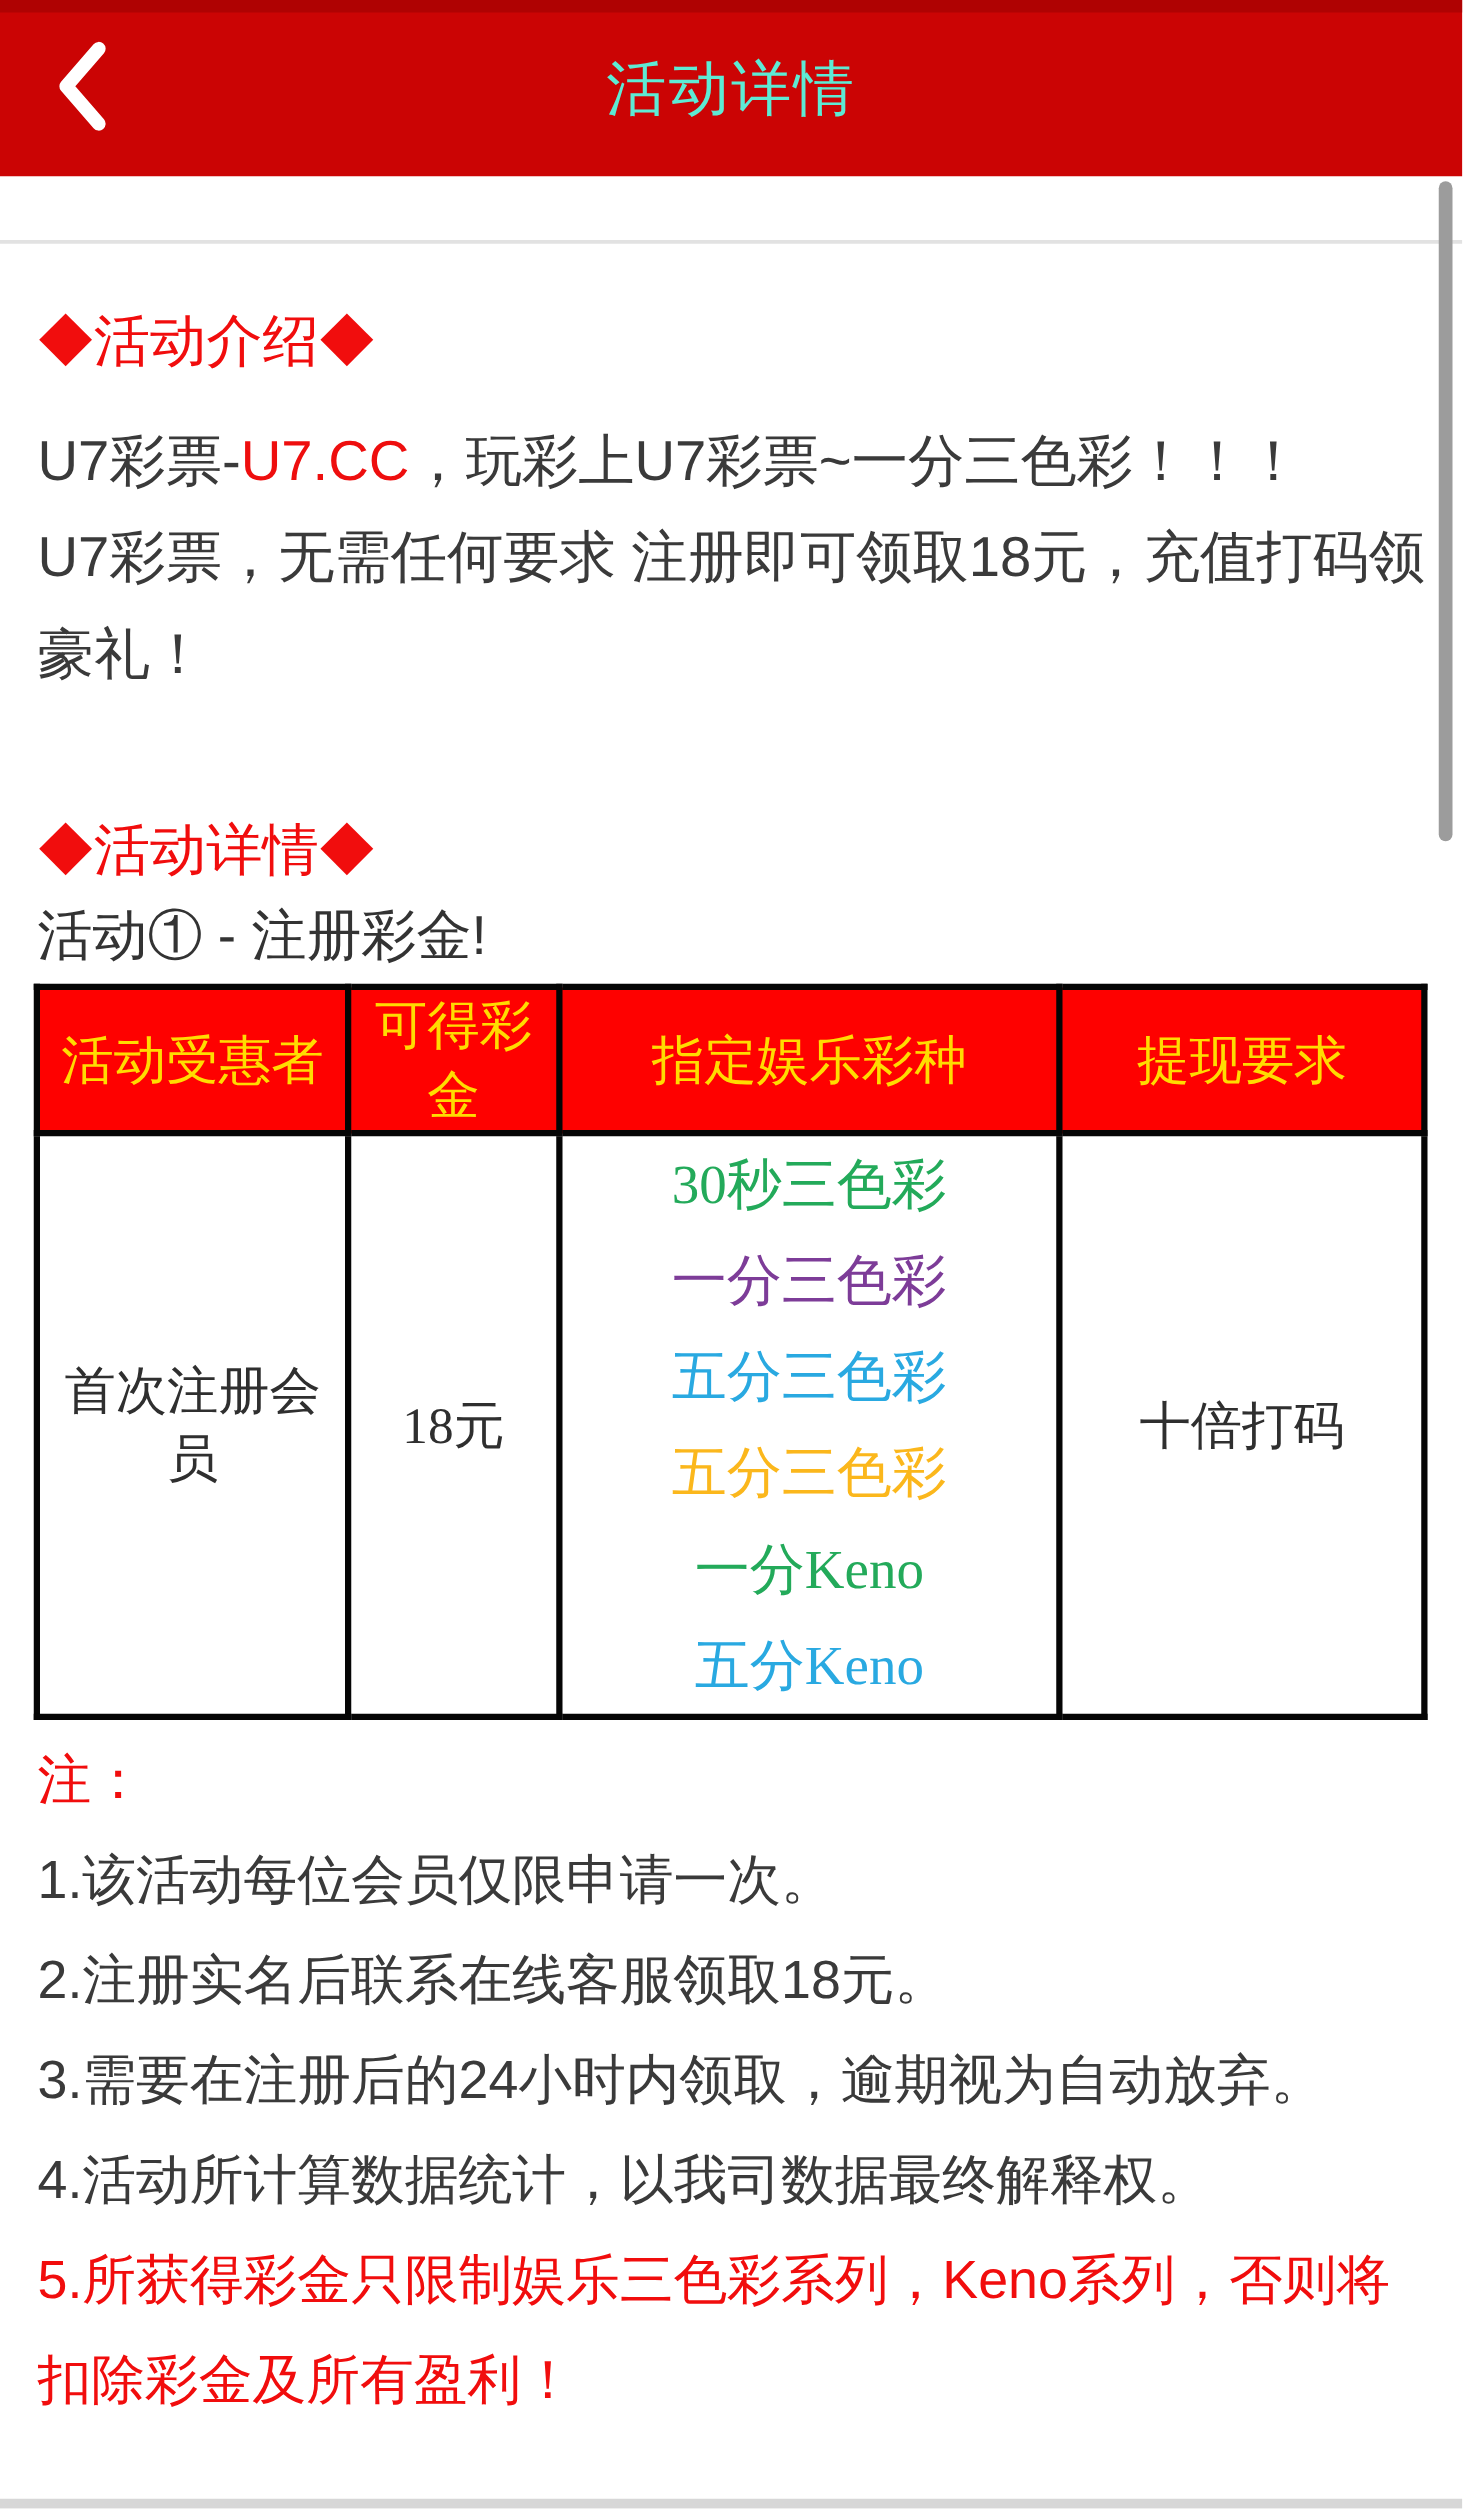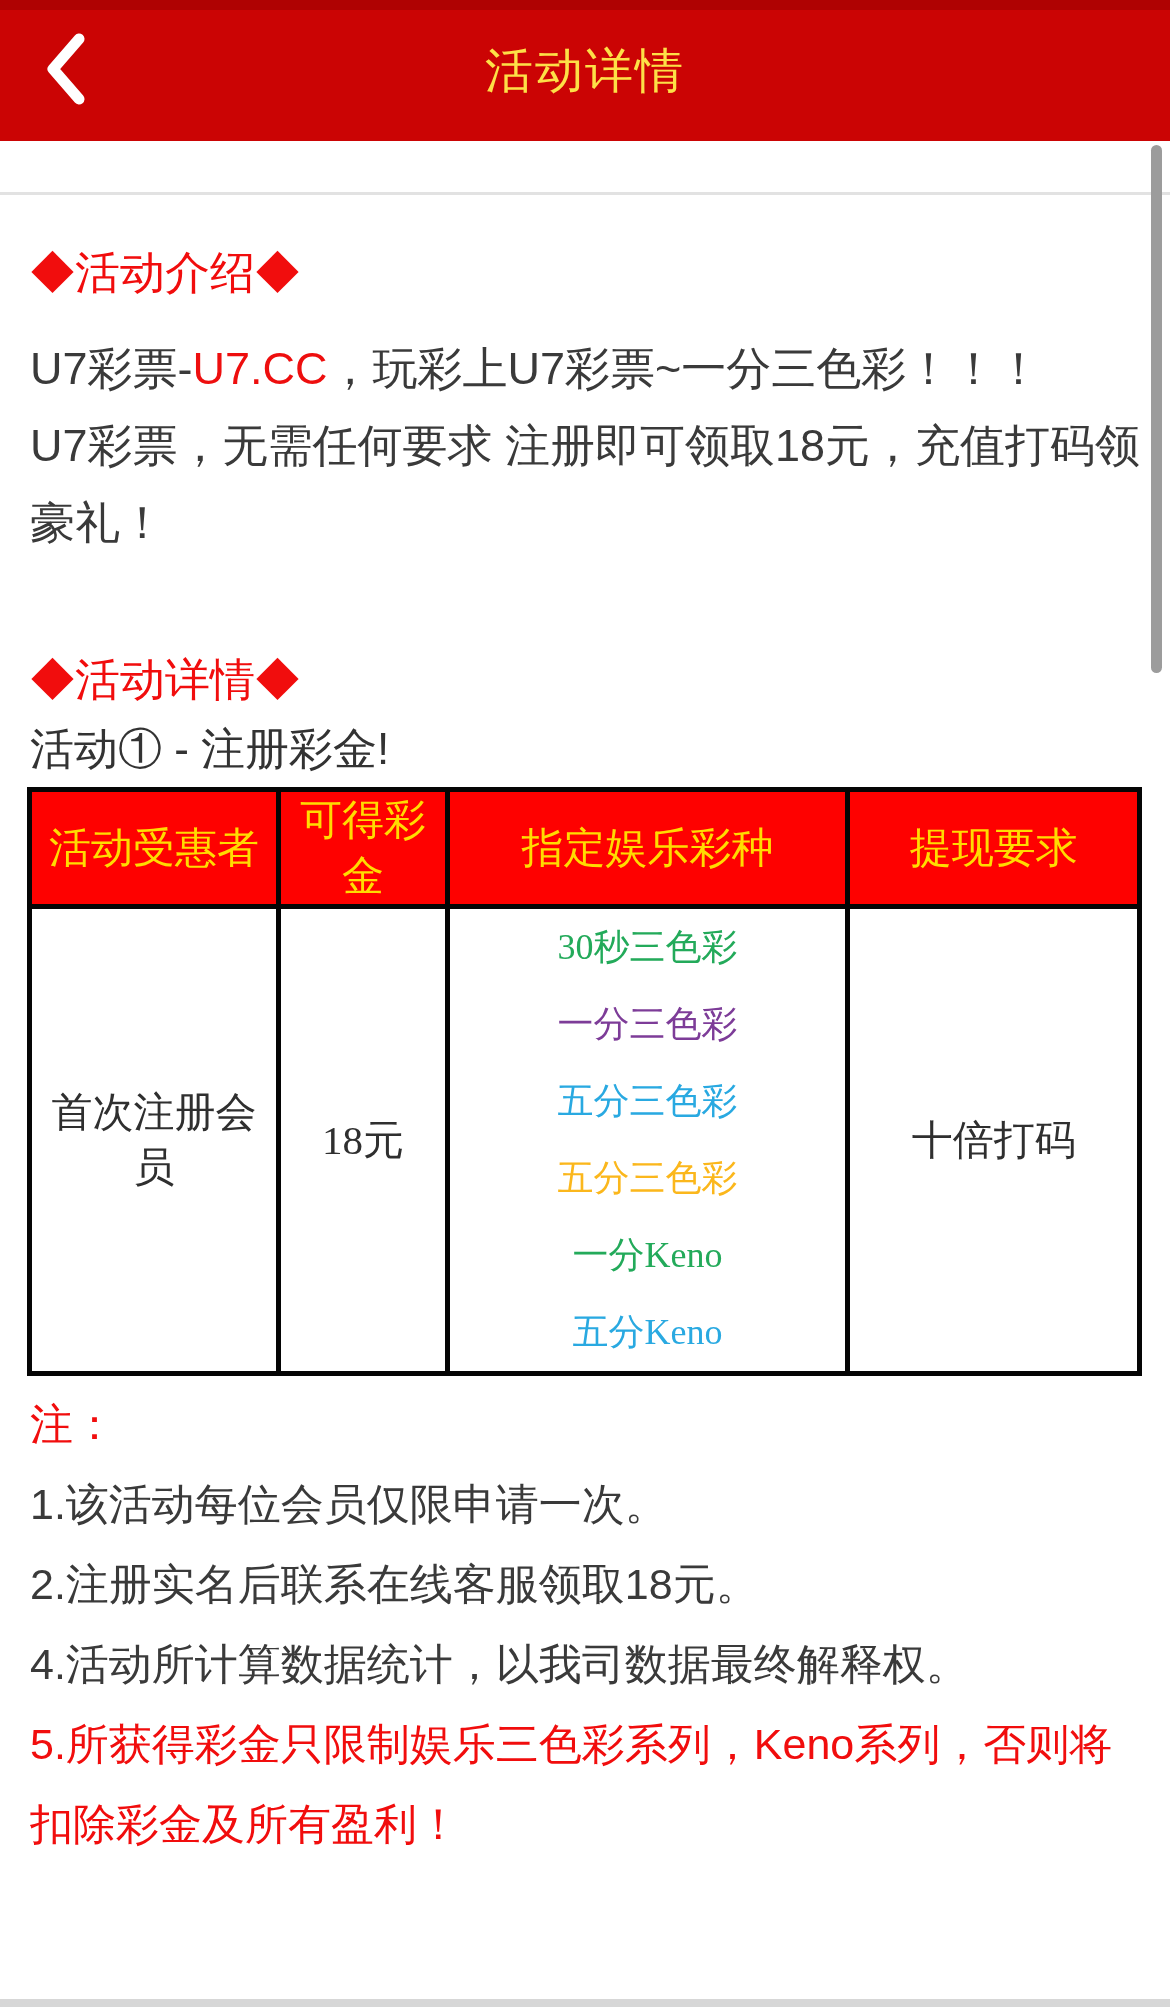--- a/index.html
+++ b/index.html
@@ -16,21 +16,21 @@
     position:relative;
     height:141px;
     background:#CB0404;
     display:flex;align-items:center;justify-content:center;
   }
   .appbar-topstrip{
     position:absolute;top:0;left:0;right:0;height:10px;
     background:#AF0202;
   }
   .appbar-title{
-    color:#fde047;
+    color:#5eead4;
     font-size:48px;
     letter-spacing:2px;
   }
   .back-btn{
     position:absolute;
     left:40px;top:50%;
     transform:translateY(-50%);
     width:52px;height:80px;
     display:flex;align-items:center;justify-content:center;
     background:none;border:none;padding:0;cursor:pointer;
@@ -86,21 +86,21 @@
   }
   .col-1{width:22.4%;}
   .col-2{width:15.0%;}
   .col-3{width:36.3%;}
   .col-4{width:26.3%;}
   .serif-latin{font-family:"Liberation Serif", sans-serif;}
   .games{
     display:flex;flex-direction:column;justify-content:center;
   }
   .game-line{
-    font-size:36px;line-height:77px;
+    font-size:44px;line-height:77px;
     font-family:"Liberation Serif", sans-serif;
   }
   
   .notes{
     margin:8px 28px 0 30px;
     font-size:43px;line-height:80px;color:#3A3A3A;
   }
   .notes .note-label{color:#F10D0D;}
   .notes .note-red{color:#F10D0D;}
   
@@ -167,20 +167,21 @@
           </td>
           <td>十倍打码</td>
         </tr>
       </tbody>
     </table>
 
     <div class="notes">
       <div class="note-label">注：</div>
       <div>1.该活动每位会员仅限申请一次。</div>
       <div>2.注册实名后联系在线客服领取18元。</div>
+      <div>3.需要在注册后的24小时内领取，逾期视为自动放弃。</div>
       <div>4.活动所计算数据统计，以我司数据最终解释权。</div>
       <div class="note-red">5.所获得彩金只限制娱乐三色彩系列，Keno系列，否则将扣除彩金及所有盈利！</div>
     </div>
 
   </div>
 
   <div class="bottom-strip"></div>
   <div class="scrollbar"></div>
 
 </div>

